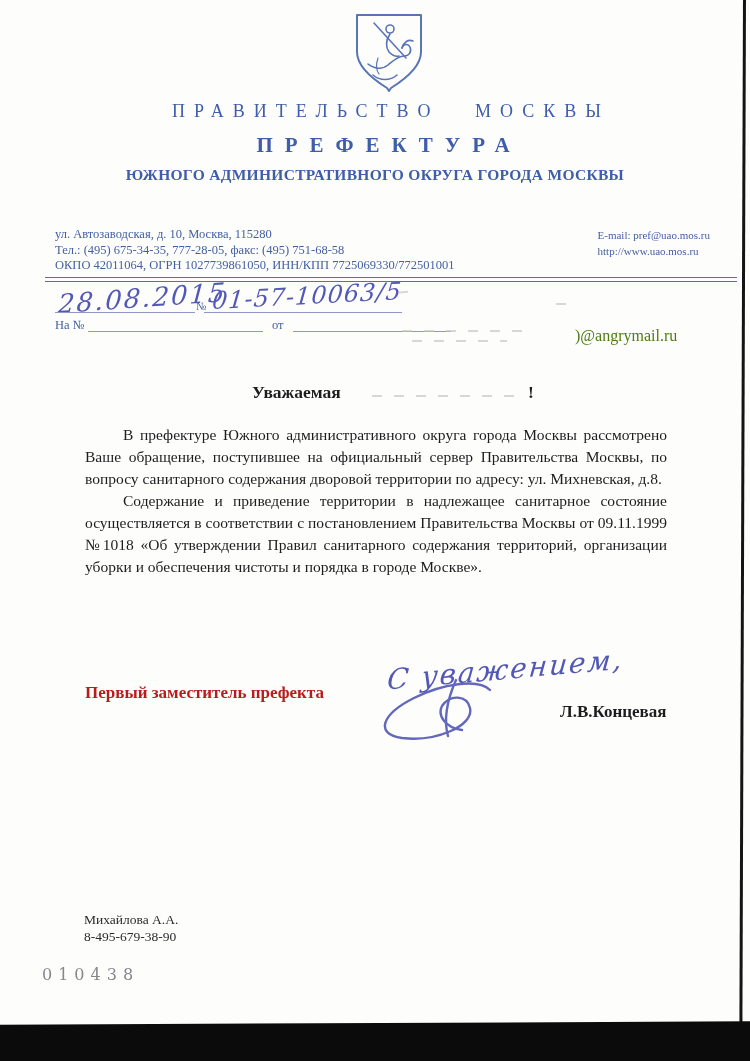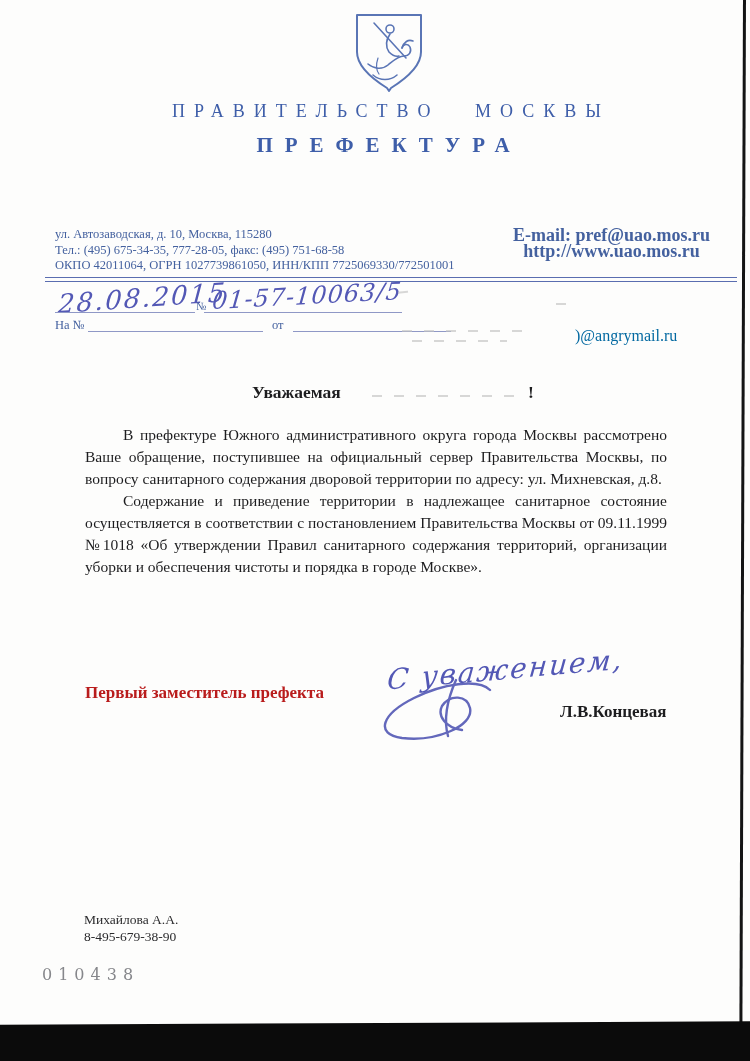--- a/index.html
+++ b/index.html
@@ -41,25 +41,24 @@
   }
 
   .contact-left {
     top: 227px; left: 55px;
     font-size: 12.5px;
     line-height: 15.5px;
     color: #44619f;
   }
   .contact-right {
     top: 228px; right: 40px;
-    font-size: 18px;
+    font-size: 11px;
     line-height: 15.5px;
-    text-align: center;
+    text-align: left;
     color: #44619f;
-    font-weight: bold;
   }
 
   .rule-double {
     top: 277px; left: 45px; width: 692px; height: 5px;
     border-top: 1.5px solid #5a6db0;
     border-bottom: 1.5px solid #5a6db0;
   }
 
   .hand {
     font-family: "DejaVu Serif", serif;
@@ -88,21 +87,21 @@
   .u2 { top: 312px; left: 204px; width: 198px; }
 
   .na-no { top: 318px; left: 55px; font-size: 12.5px; color: #44619f; }
   .ot    { top: 318px; left: 272px; font-size: 12.5px; color: #44619f; }
   .u3 { top: 331px; left: 88px;  width: 175px; }
   .u4 { top: 331px; left: 293px; width: 158px; }
 
   .email-frag {
     top: 327px; left: 575px;
     font-size: 16px;
-    color: #0369a1;
+    color: #4d7c0f;
   }
 
   .smudge {
     height: 2px;
     background: repeating-linear-gradient(90deg, #c3c3c3 0 10px, transparent 10px 22px);
     opacity: 0.65;
     filter: blur(0.4px);
   }
 
   .salutation {
@@ -188,20 +187,21 @@
       <circle cx="38" cy="17" r="4" stroke-width="1.6"></circle>
       <path d="M38 22 C34 28 33 34 37 40 C40 43 44 45 47 44" stroke-width="1.6"></path>
       <path d="M22 11 L54 46" stroke-width="1.6"></path>
       <path d="M21 63 C28 69 38 69 45 63" stroke-width="1.6"></path>
       <path d="M26 46 C24 52 24 58 27 62" stroke-width="1.2"></path>
     </g>
   </svg>
 
   <div class="abs org-top">ПРАВИТЕЛЬСТВО МОСКВЫ</div>
   <div class="abs org-main">ПРЕФЕКТУРА</div>
+  <div class="abs org-sub">ЮЖНОГО АДМИНИСТРАТИВНОГО ОКРУГА ГОРОДА МОСКВЫ</div>
 
   <div class="abs contact-left">
     <div>ул. Автозаводская, д. 10, Москва, 115280</div>
     <div>Тел.: (495) 675-34-35, 777-28-05, факс: (495) 751-68-58</div>
     <div>ОКПО 42011064, ОГРН 1027739861050, ИНН/КПП 7725069330/772501001</div>
   </div>
   <div class="abs contact-right">
     <div>E-mail: pref@uao.mos.ru</div>
     <div>http://www.uao.mos.ru</div>
   </div>

